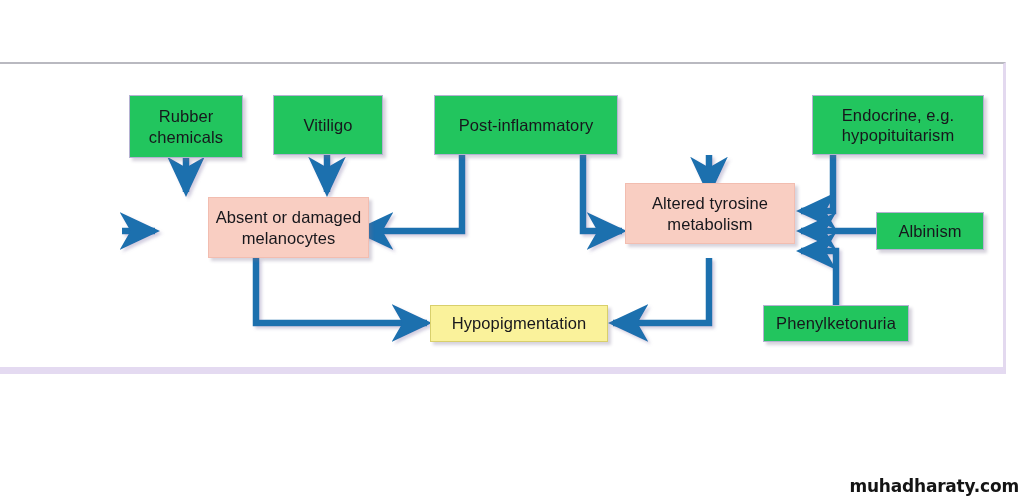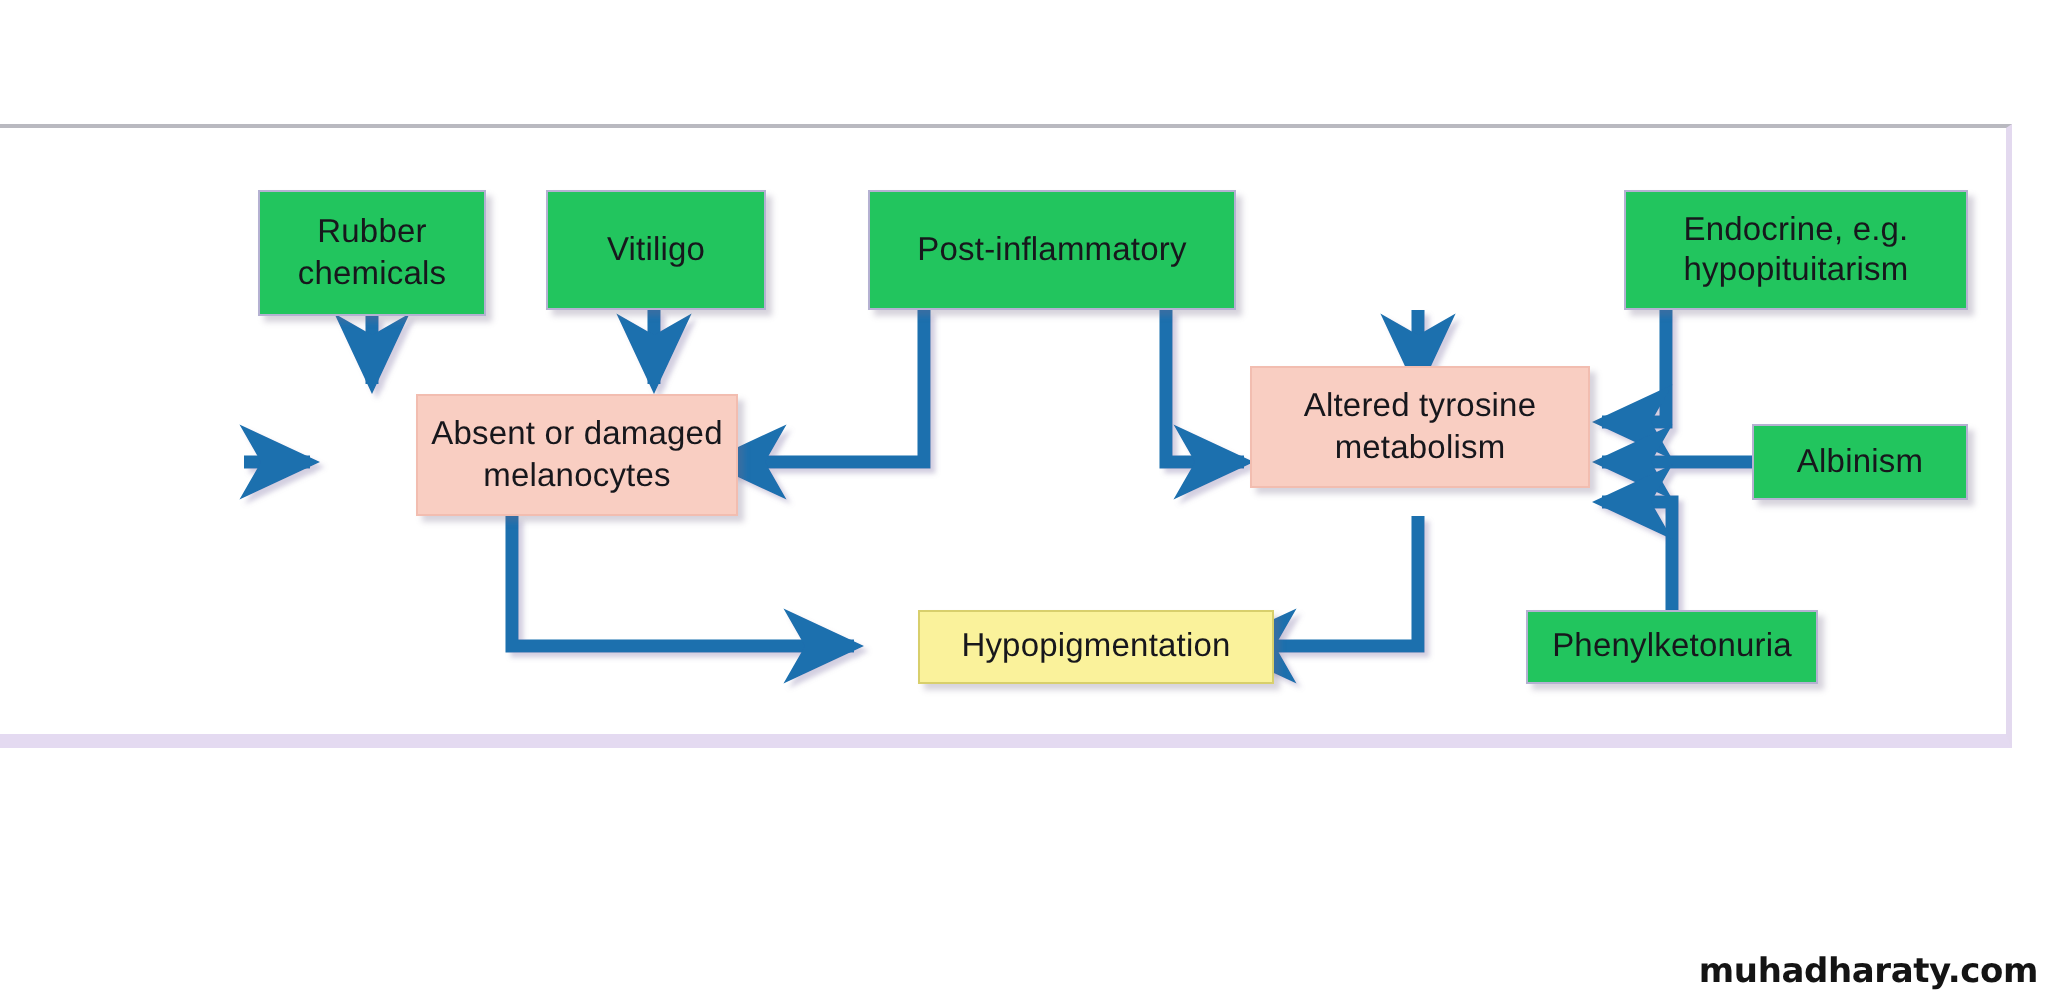--- a/index.html
+++ b/index.html
@@ -158,19 +158,19 @@
   <div class="node pink" style="left:165px; top:197px; width:161px; height:61px;margin-left:43px;">
     <span class="lbl">Absent or damaged
 melanocytes</span>
   </div>
 
   <div class="node pink" style="left:625px; top:183px; width:170px; height:61px;">
     <span class="lbl">Altered tyrosine
 metabolism</span>
   </div>
 
-  <div class="node yellow" style="left:430px; top:305px; width:178px; height:37px;margin-left:29px;">
+  <div class="node yellow" style="left:430px; top:305px; width:178px; height:37px;">
     <span class="lbl">Hypopigmentation</span>
   </div>
 
   <div id="watermark">muhadharaty.com</div>
 
 </div>
 
 </body></html>

